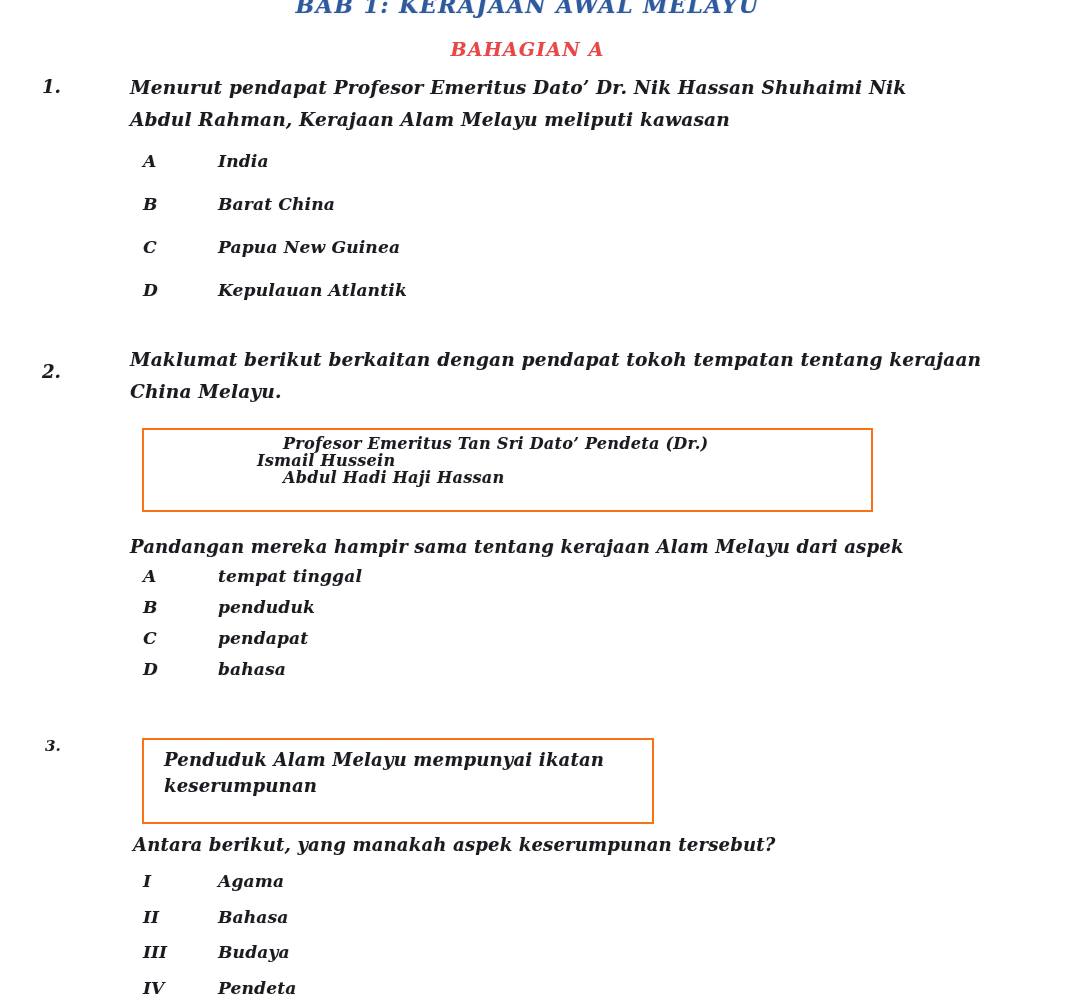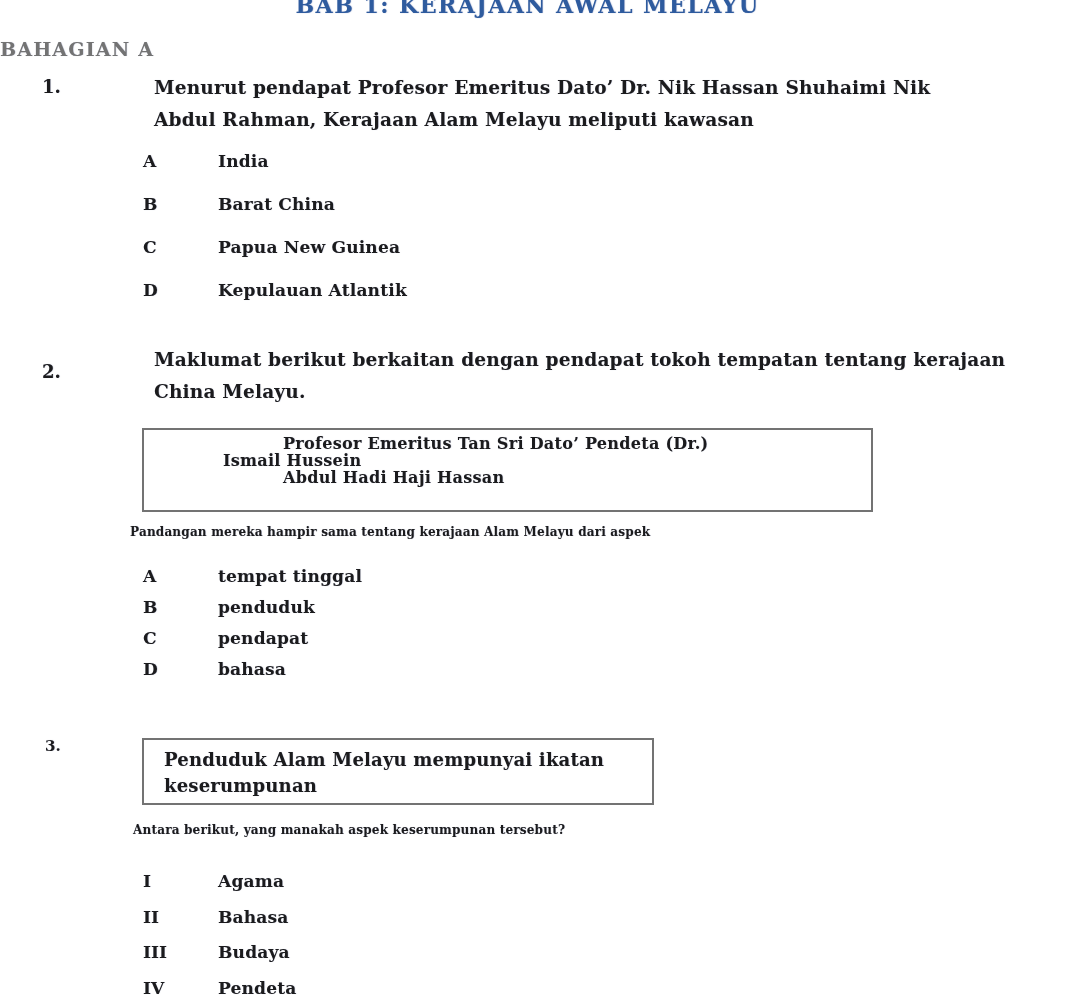--- a/index.html
+++ b/index.html
@@ -1,59 +1,60 @@
 <!DOCTYPE html>
 <html><head>
 <meta charset="utf-8">
 <style>
   html,body { margin:0; padding:0; background:#ffffff; }
   .page {
     position:relative; width:1071px; height:1007px; background:#ffffff;
     overflow:hidden; font-family:"DejaVu Serif", serif; color:#1b1b1d;
     text-shadow: 0.4px 0 0.7px rgba(45,60,120,0.30);
+    font-style: italic;
   }
   
   .title {
     position:absolute; top:-6px; left:0; width:1055px; text-align:center;
     font-weight:bold; font-size:22px; line-height:22px; letter-spacing:1.5px;
     color:#2E5B9E; text-shadow: 0.5px 0 1px rgba(30,60,140,0.45);
   }
   .section {
-    position:absolute; top:38px; left:0; width:1055px; text-align:left;
-    font-weight:bold; font-size:19px; letter-spacing:1.2px; color:#737373;
+    position:absolute; top:38px; left:0; width:1055px; text-align:center;
+    font-weight:bold; font-size:19px; letter-spacing:1.2px; color:#ef4444;
   }
   
   .qnum { position:absolute; left:42px; font-weight:bold; font-size:18px; }
   #q1num { top:76px; }
   #q2num { top:361px; }
   #q3num { left:45px; top:737px; font-size:15px; }
   
   .qtext { position:absolute; left:130px; font-weight:bold; font-size:18.5px;
-           line-height:32px; letter-spacing:0.2px;margin-left:24px; }
+           line-height:32px; letter-spacing:0.2px; }
   #q1text { top:72px; }
   #q2text { top:344px; }
   
-  .prompt { position:absolute; font-weight:bold; font-size:12px; letter-spacing:0.2px; }
+  .prompt { position:absolute; font-weight:bold; font-size:18px; letter-spacing:0.2px;margin-top:11px; }
   #q2prompt { left:130px; top:525px; }
   #q3prompt { left:133px; top:823px; }
   
   .opts { position:absolute; left:143px; display:grid; }
   #q1opts { top:151px; grid-auto-rows:43px; }
   #q2opts { top:566px; grid-auto-rows:31px; }
   #q3opts { top:871px; grid-auto-rows:35.7px; }
   .opt-row { display:flex; align-items:flex-start; }
   .opt-letter { width:75px; flex:0 0 75px; font-weight:bold; font-size:17px; }
   .opt-text { font-weight:bold; font-size:17px; letter-spacing:0.2px; white-space:nowrap; }
   
-  .infobox { position:absolute; border:2px solid #737373; background:#ffffff; box-sizing:border-box; }
+  .infobox { position:absolute; border:2px solid #f97316; background:#ffffff; box-sizing:border-box; }
   #q2box { left:142px; top:428px; width:731px; height:84px; padding-top:5px; }
   #q2box .boxline { font-weight:bold; font-size:16px; line-height:17px; letter-spacing:0.3px; white-space:nowrap; }
   .indent-lg { padding-left:139px; }
-  .indent-sm { padding-left:51px;margin-left:28px; }
-  #q3box { left:142px; top:738px; width:512px; height:67px; padding:7px 0 0 20px; }
+  .indent-sm { padding-left:113px; }
+  #q3box { left:142px; top:738px; width:512px; height:86px; padding:7px 0 0 20px; }
   #q3box .boxline { font-weight:bold; font-size:18px; line-height:26px; letter-spacing:0.2px; white-space:nowrap; }
 </style>
 </head>
 <body>
 
 <div class="page">
 
   <div class="title">BAB 1: KERAJAAN AWAL MELAYU</div>
   <div class="section">BAHAGIAN A</div>
 

